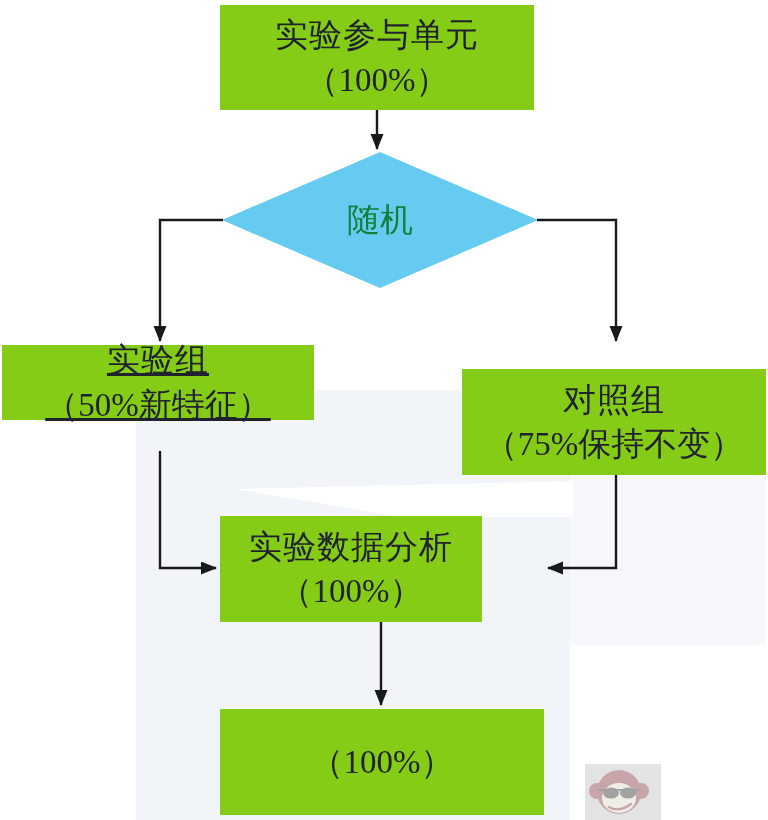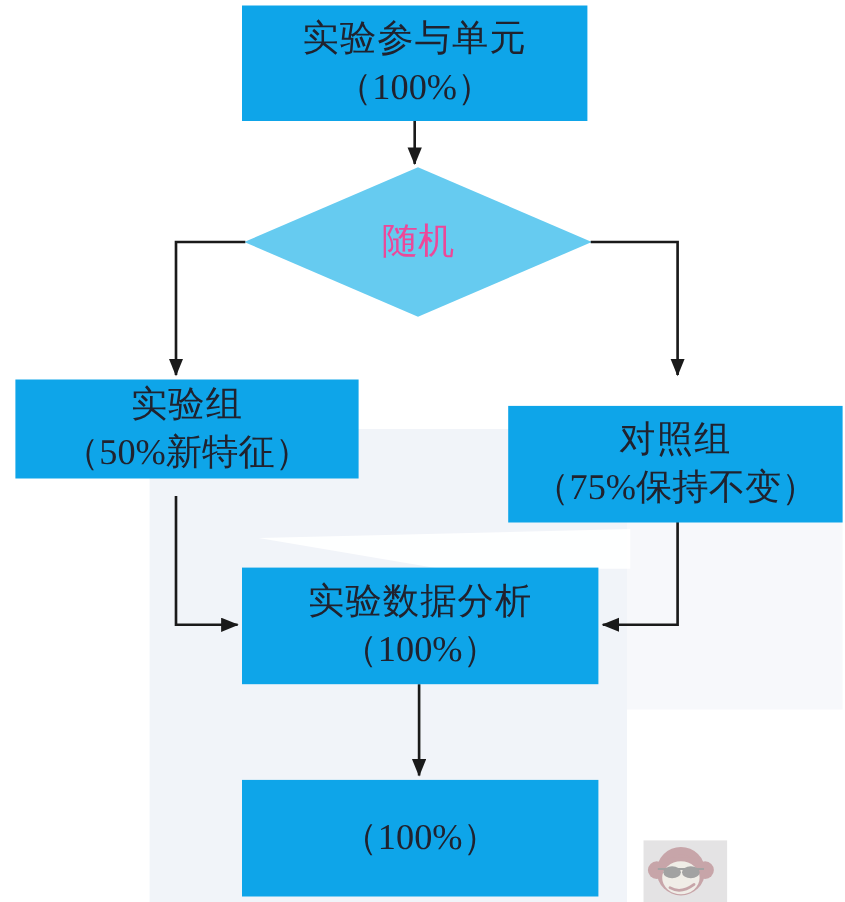--- a/index.html
+++ b/index.html
@@ -24,36 +24,36 @@
   .wm-monkey-box{
     position:absolute;left:585px;top:764px;width:76px;height:56px;
     background:#cfcdce;opacity:.55;
   }
   
   .edge-layer{position:absolute;inset:0;z-index:1;}
   
   .node{
     position:absolute;z-index:2;
     display:flex;flex-direction:column;align-items:center;justify-content:center;
-    background:#0ea5e9;
+    background:#84cc16;
     color:#20222e;
     font-size:33px;line-height:1.34;text-align:center;
     letter-spacing:1px;
   }
   .node .l2{letter-spacing:0;}
   .diamond-label{
     position:absolute;z-index:2;
     display:flex;flex-direction:column;align-items:center;justify-content:center;
     background:transparent;
-    color:#ec4899;font-size:33px;line-height:1.3;text-align:center;
+    color:#15803d;font-size:33px;line-height:1.3;text-align:center;
   }
   #node-participants{left:220px;top:5px;width:314px;height:105px;}
-  #node-experiment  {left:14px;  top:345px;width:312px;height:90px;}
+  #node-experiment  {left:2px;  top:345px;width:312px;height:75px;text-decoration:underline;}
   #node-control     {left:462px;top:345px;width:304px;height:106px;margin-top:24px;}
-  #node-analysis    {left:220px;top:516px;width:324px;height:106px;}
+  #node-analysis    {left:220px;top:516px;width:262px;height:106px;}
   #node-decision    {left:220px;top:709px;width:324px;height:106px;}
   #diamond-label    {left:302px;top:172px;width:156px;height:96px;}
 </style>
 </head>
 <body>
 
 <div id="canvas">
 
   <div class="wm-layer">
     <div class="wm-rect"></div>

